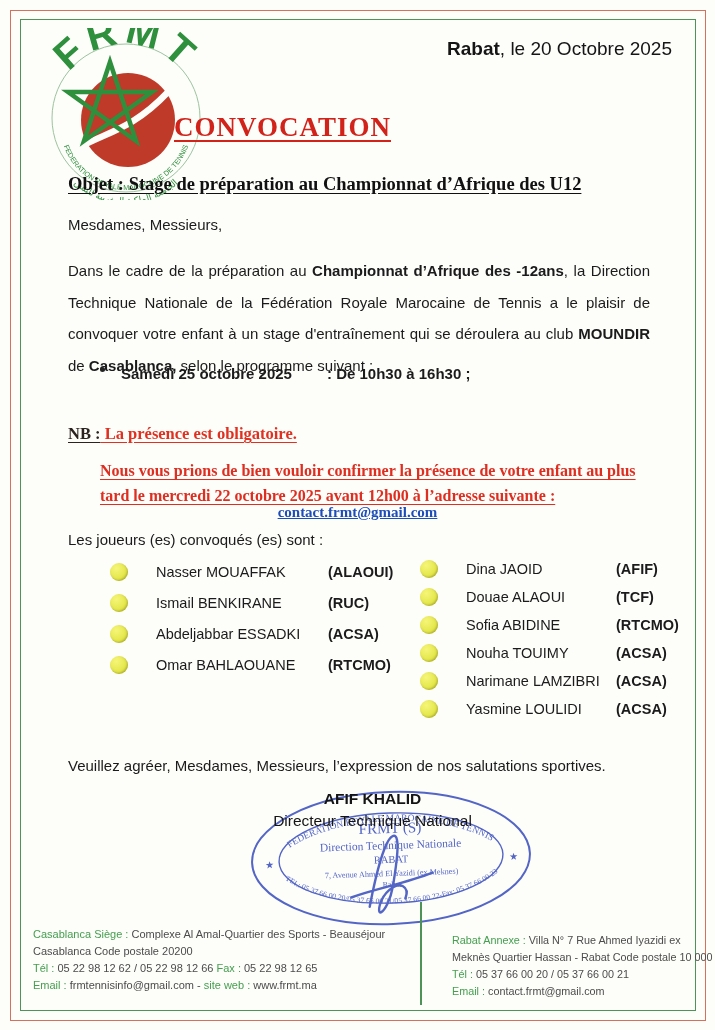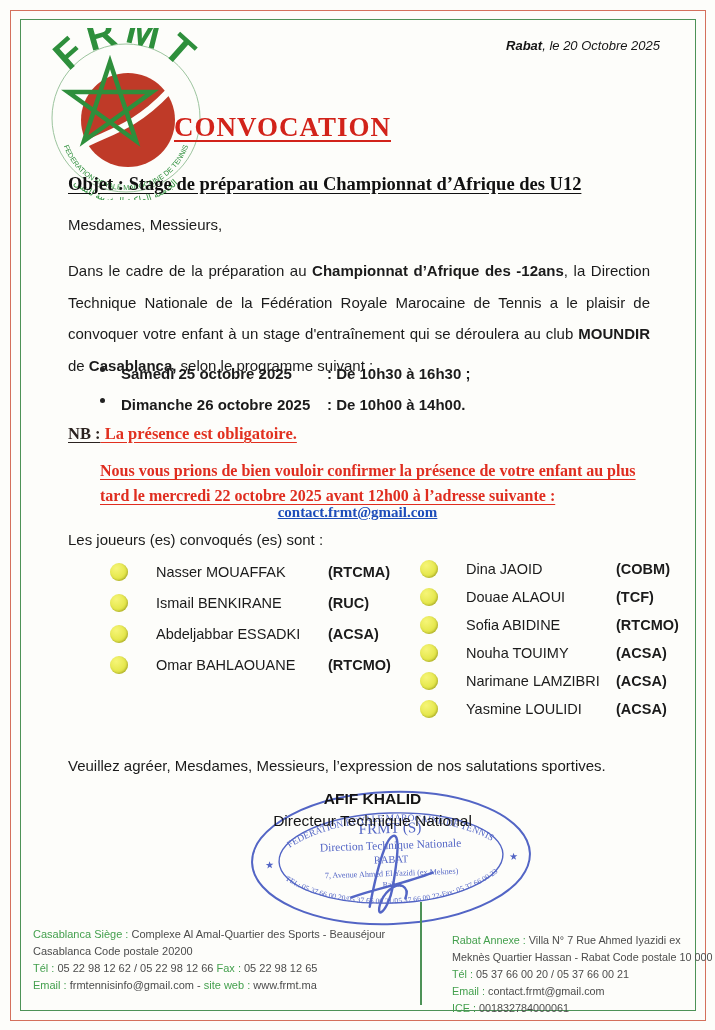--- a/index.html
+++ b/index.html
@@ -4,21 +4,21 @@
 <style>
   * { margin:0; padding:0; box-sizing:border-box; }
   html,body { width:715px; }
   body { font-family:"Liberation Sans", sans-serif; color:#1b1b1b; background:#ffffff; }
   .page { position:relative; width:715px; height:1030px; background:#fdfdfa; overflow:hidden; }
   .border-red { position:absolute; left:10px; top:10px; right:9px; bottom:9px; border:1px solid #d4705c; pointer-events:none; }
   .border-green { position:absolute; left:20px; top:19px; right:19px; bottom:19px; border:1px solid #4d9257; pointer-events:none; }
 
   .logo { position:absolute; left:44px; top:28px; width:164px; height:172px; }
 
-  .date-line { position:absolute; top:38px; right:55px; font-size:13px; color:#151515;font-style:italic; }
+  .date-line { position:absolute; top:38px; right:43px; font-size:19px; color:#151515; }
   .date-line b { font-weight:bold; }
 
   .doc-title { position:absolute; top:112px; left:0; width:565px; text-align:center;
     font-family:"Liberation Serif", serif; font-weight:bold; font-size:27px; letter-spacing:1px;
     color:#d2231a; }
   .doc-title span { text-decoration:underline; text-underline-offset:4px; }
 
   .objet { position:absolute; top:174px; left:68px; font-family:"Liberation Serif", serif;
     font-weight:bold; font-size:18.5px; color:#111; text-decoration:underline; text-underline-offset:3px; }
 
@@ -113,40 +113,35 @@
   <div class="salutation">Mesdames, Messieurs,</div>
 
   <p class="intro"><span>Dans le cadre de la préparation au </span><b>Championnat d’Afrique des -12ans</b><span>, la Direction Technique Nationale de la Fédération Royale Marocaine de Tennis a le plaisir de convoquer votre enfant à un stage d'entraînement qui se déroulera au club </span><b>MOUNDIR</b><span> de </span><b>Casablanca,</b><span> selon le programme suivant :</span></p>
 
   <div class="schedule">
     <div class="sched-row">
       <span class="sched-dot"></span>
       <span class="sched-day">Samedi 25 octobre 2025</span>
       <span>: De 10h30 à 16h30 ;</span>
     </div>
-    <div class="sched-row">
-      <span class="sched-dot"></span>
-      <span class="sched-day">Dimanche 26 octobre 2025</span>
-      <span>: De 10h00 à 14h00.</span>
-    </div>
   </div>
 
   <div class="nb-line"><span class="nb-label">NB :</span><span class="nb-text"> La présence est obligatoire.</span></div>
 
   <p class="notice">Nous vous prions de bien vouloir confirmer la présence de votre enfant au plus tard le mercredi 22 octobre 2025 avant 12h00 à l’adresse suivante :</p>
 
   <div class="email-line"><a class="email-link" href="#">contact.frmt@gmail.com</a></div>
 
   <div class="players-intro">Les joueurs (es) convoqués (es) sont :</div>
 
   <div class="players-col players-left">
     <div class="player-row">
         <span class="ball"></span>
         <span class="pname">Nasser MOUAFFAK</span>
-        <span class="pclub">(RTCMA)</span>
+        <span class="pclub">(ALAOUI)</span>
       </div>
     <div class="player-row">
         <span class="ball"></span>
         <span class="pname">Ismail BENKIRANE</span>
         <span class="pclub">(RUC)</span>
       </div>
     <div class="player-row">
         <span class="ball"></span>
         <span class="pname">Abdeljabbar ESSADKI</span>
         <span class="pclub">(ACSA)</span>
@@ -155,21 +150,21 @@
         <span class="ball"></span>
         <span class="pname">Omar BAHLAOUANE</span>
         <span class="pclub">(RTCMO)</span>
       </div>
   </div>
 
   <div class="players-col players-right">
     <div class="player-row">
         <span class="ball"></span>
         <span class="pname">Dina JAOID</span>
-        <span class="pclub">(COBM)</span>
+        <span class="pclub">(AFIF)</span>
       </div>
     <div class="player-row">
         <span class="ball"></span>
         <span class="pname">Douae ALAOUI</span>
         <span class="pclub">(TCF)</span>
       </div>
     <div class="player-row">
         <span class="ball"></span>
         <span class="pname">Sofia ABIDINE</span>
         <span class="pclub">(RTCMO)</span>
@@ -224,15 +219,14 @@
     <p class="fline"><span class="flabel">Tél : </span><span>05 22 98 12 62 / 05 22 98 12 66  </span><span class="flabel">Fax : </span><span>05 22 98 12 65</span></p>
     <p class="fline"><span class="flabel">Email : </span><span>frmtennisinfo@gmail.com - </span><span class="flabel">site web : </span><span>www.frmt.ma</span></p>
   </div>
 
   <div class="footer-divider"></div>
 
   <div class="footer-right">
     <p class="fline"><span class="flabel">Rabat Annexe : </span><span>Villa N° 7 Rue Ahmed Iyazidi ex Meknès Quartier Hassan - Rabat Code postale 10 000</span></p>
     <p class="fline"><span class="flabel">Tél : </span><span>05 37 66 00 20 / 05 37 66 00 21</span></p>
     <p class="fline"><span class="flabel">Email : </span><span>contact.frmt@gmail.com</span></p>
-    <p class="fline"><span class="flabel">ICE : </span><span>001832784000061</span></p>
   </div>
 </div>
 
 </body></html>

